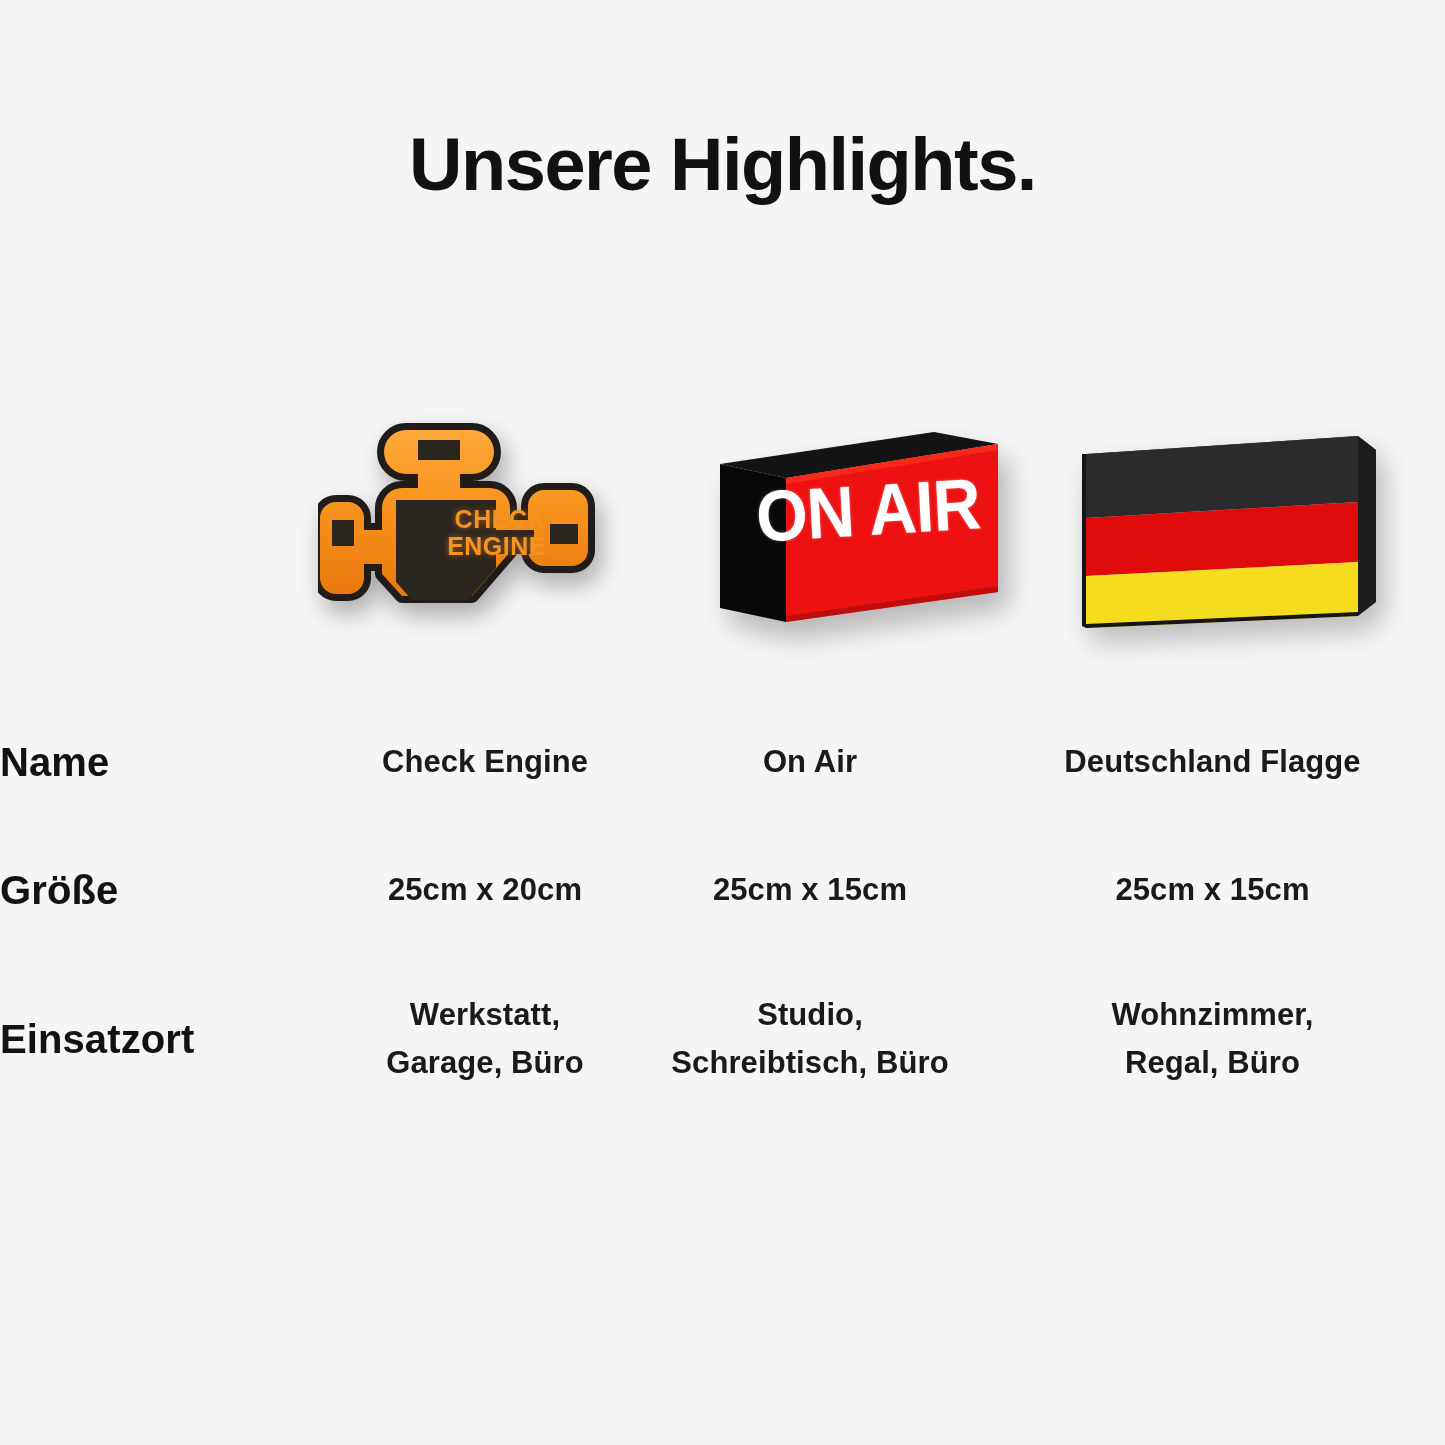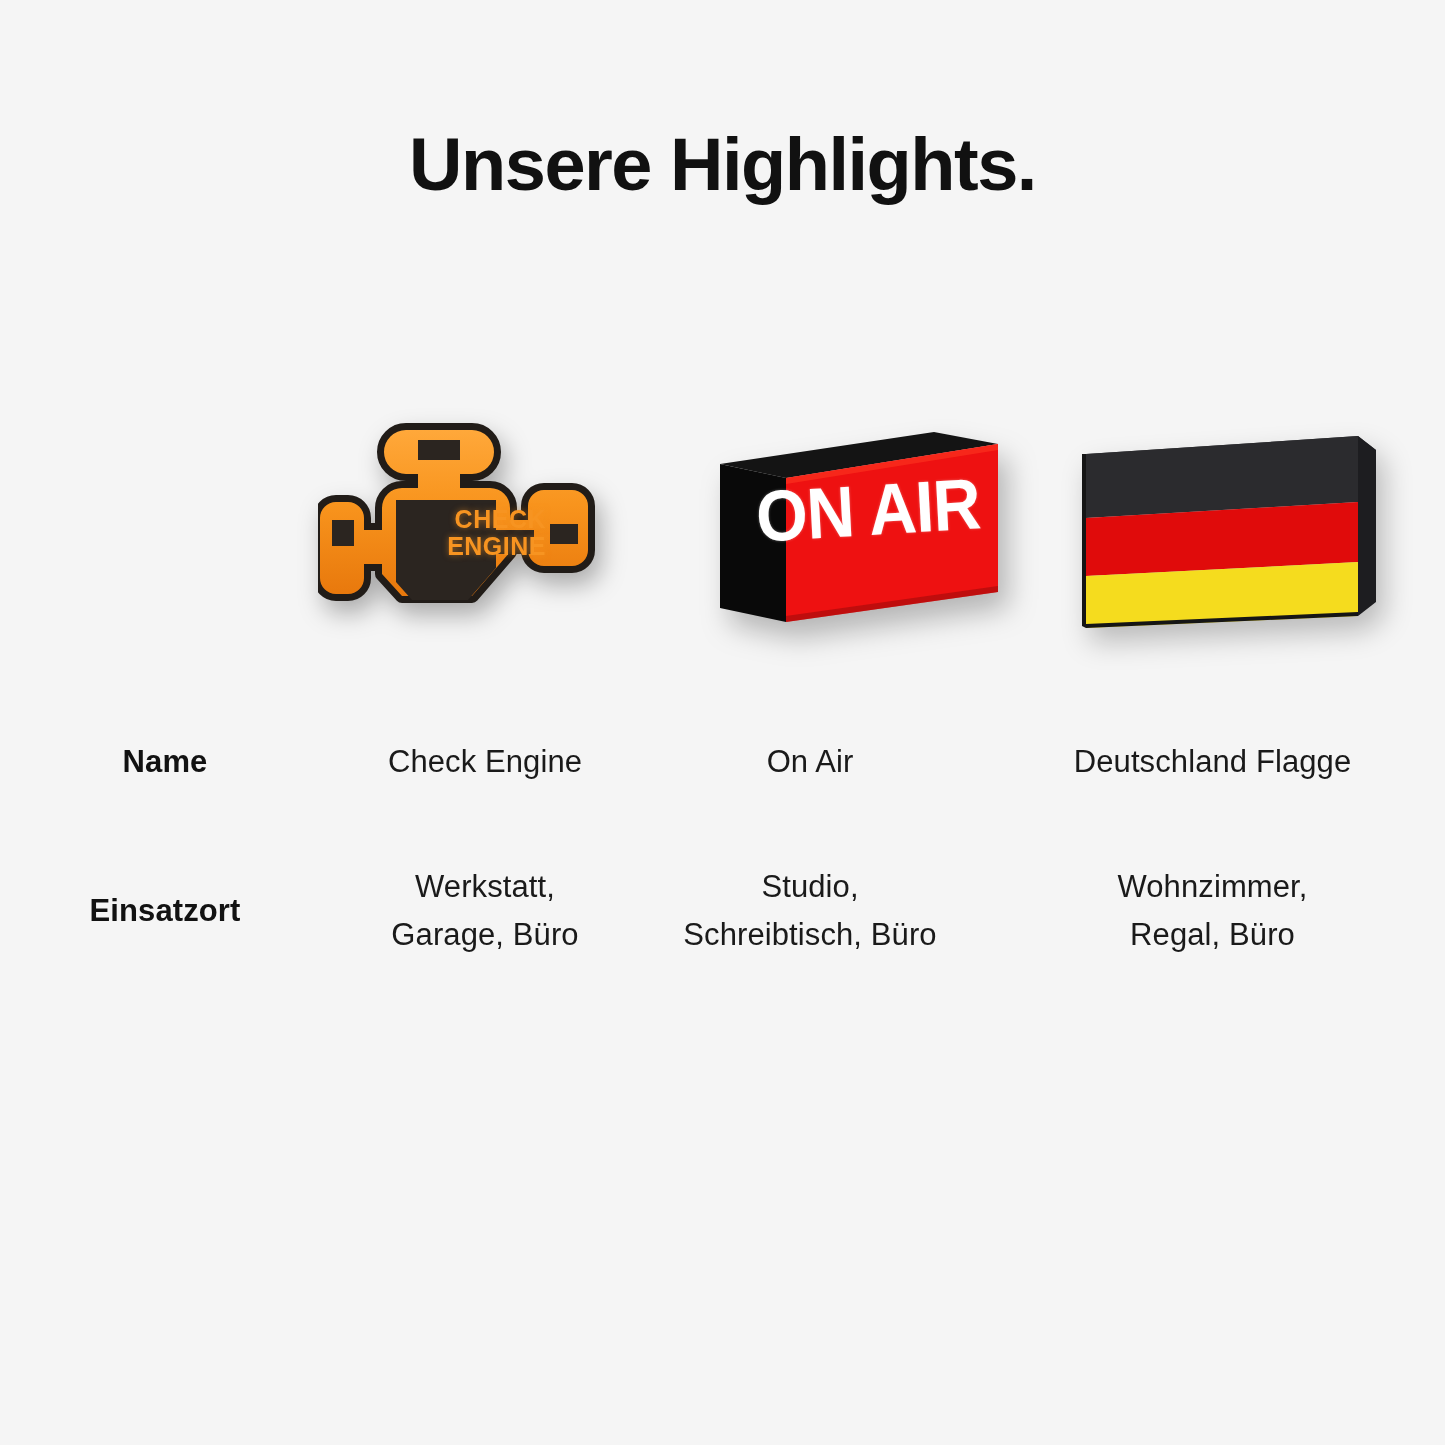--- a/index.html
+++ b/index.html
@@ -133,29 +133,29 @@
   .spec-row { height: 128px; }
   .spec-row.tall { height: 170px; }
 
   .col-label  { width: 330px; }
   .col-c1     { width: 310px; }
   .col-c2     { width: 340px; }
   .col-c3     { width: 465px; }
 
   .label-cell {
     padding-left: 66px;
-    font-size: 31px;
+    font-size: 40px;
     font-weight: 700;
     color: #121212;
-    text-align: center;
+    text-align: left;
     letter-spacing: 0.1px;
   }
   .value-cell {
     font-size: 31px;
-    font-weight: 400;
+    font-weight: 700;
     color: #1a1a1a;
     text-align: center;
     line-height: 1.55;
     letter-spacing: 0.1px;
   }
 </style>
 </head>
 <body>
 
 <div class="page">
@@ -240,20 +240,26 @@
         <col class="col-c1">
         <col class="col-c2">
         <col class="col-c3">
     </colgroup>
     <tbody>
       <tr class="spec-row">
         <td class="label-cell">Name</td>
         <td class="value-cell">Check Engine</td>
         <td class="value-cell">On Air</td>
         <td class="value-cell">Deutschland Flagge</td>
+      </tr>
+      <tr class="spec-row">
+        <td class="label-cell">Größe</td>
+        <td class="value-cell">25cm x 20cm</td>
+        <td class="value-cell">25cm x 15cm</td>
+        <td class="value-cell">25cm x 15cm</td>
       </tr>
       <tr class="spec-row tall">
         <td class="label-cell">Einsatzort</td>
         <td class="value-cell">
           <div>Werkstatt,</div>
           <div>Garage, Büro</div>
         </td>
         <td class="value-cell">
           <div>Studio,</div>
           <div>Schreibtisch, Büro</div>

